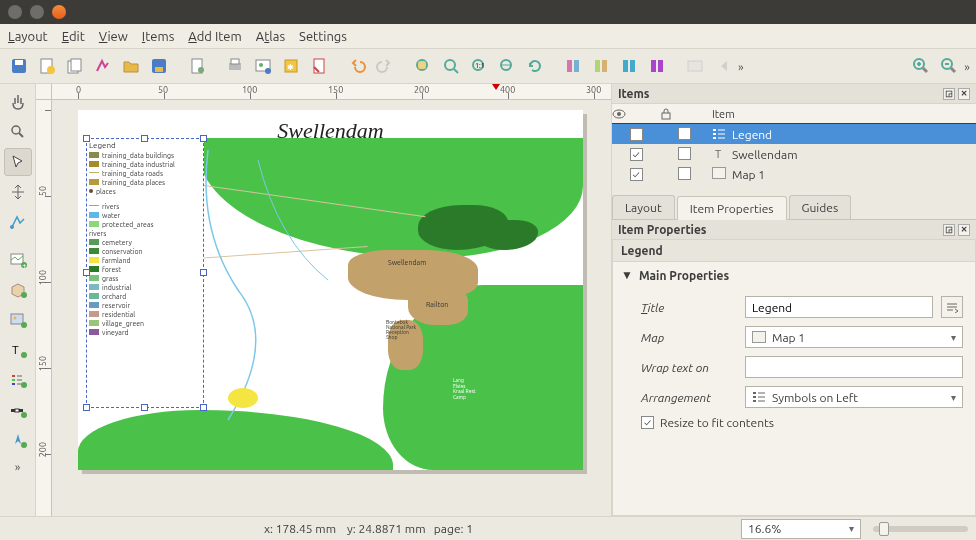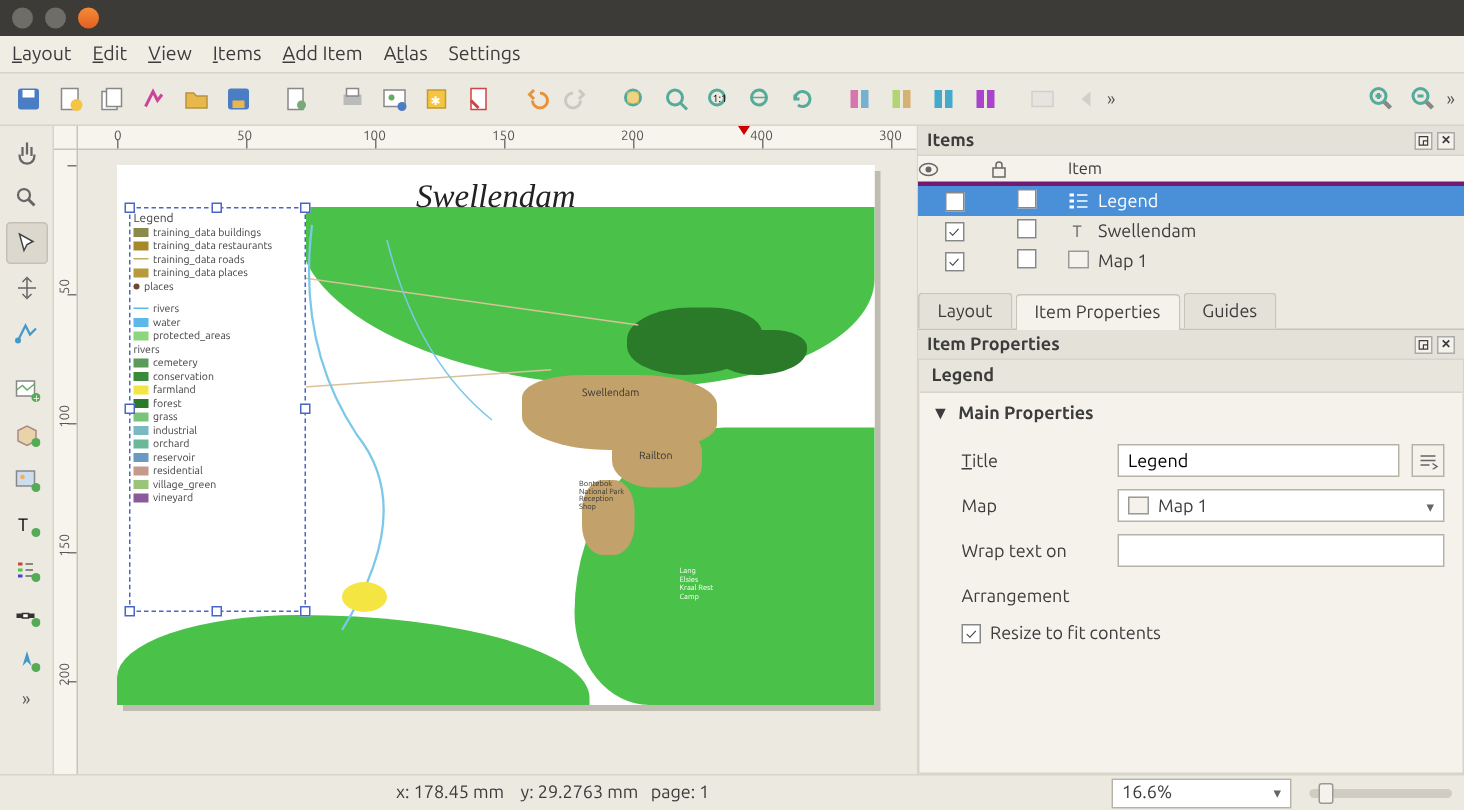--- a/index.html
+++ b/index.html
@@ -68,42 +68,42 @@
 .lg-sw { width:10px; height:6px; flex-shrink:0; }
 .lg-dot { width:4px; height:4px; border-radius:50%; flex-shrink:0; }
 .lg-line { width:10px; height:1.5px; flex-shrink:0; }
 
 
 .right { width: 365px; background: #ece9e0; border-left: 1px solid #d8d4ca; display:flex; flex-direction:column; }
 .panel-hd { height: 20px; background: #e4e1d8; border-bottom: 1px solid #d8d4ca; padding: 2px 6px; font-size: 12px; font-weight: 600; display:flex; align-items:center; }
 .panel-hd .pbtns { margin-left:auto; display:flex; gap:3px;}
 .pbtn { width:12px; height:12px; border:1px solid #aaa; font-size:8px; text-align:center; line-height:10px; background:#f4f2ea;}
 
-.items-hdr { display:flex; height:20px; background:#f4f2ea; border-bottom:3px solid #701a75; align-items:center; font-size:11px; }
+.items-hdr { display:flex; height:20px; background:#f4f2ea; border-bottom:1px solid #701a75; align-items:center; font-size:11px; }
 .items-hdr .col-eye { width:48px; text-align:center; }
 .items-hdr .col-lock { width:48px; text-align:center; }
 .items-hdr .col-item { flex:1; padding-left:4px; }
 .item-row { display:flex; height:20px; align-items:center; font-size:12px; }
 .item-row.sel { background:#4a90d9; color:#fff; }
 .item-row .cb { width:48px; text-align:center; }
 .item-row .cb2 { width:48px; text-align:center; }
 .item-row .nm { flex:1; display:flex; align-items:center; gap:6px; padding-left:4px;}
 .chk { display:inline-block; width:13px; height:13px; border:1px solid #888; background:#fff; font-size:10px; line-height:11px; text-align:center; }
 .micon { width:14px; height:12px; display:inline-block; border:1px solid #999; background:#f4f2ea; }
 
 .tabs { display:flex; border-bottom:1px solid #c8c4ba; background:#ece9e0; height:28px; align-items:flex-end;}
 .tab { padding:5px 12px; border:1px solid #c8c4ba; border-bottom:none; background:#e4e1d8; margin-right:2px; border-radius:3px 3px 0 0; font-size:12px; }
 .tab.active { background:#f4f2ea; position:relative; top:1px; }
 
 .prop-body { flex:1; background:#f4f2ea; padding:0; overflow:auto; border:1px solid #d8d4ca; border-top:none;}
 .sub-hd { background:#e8e5dc; padding:4px 8px; font-weight:600; font-size:12px; border-bottom:1px solid #d8d4ca;}
 .collapser { display:flex; align-items:center; gap:6px; padding:6px 8px; font-weight:600; font-size:12px;}
 .form { padding:4px 12px 8px 28px; }
 .frow { display:flex; align-items:center; height:30px; gap:8px; }
-.flabel { width:96px; font-size:12px; }
+.flabel { width:96px; font-size:12px;font-style:italic; }
 .finput { flex:1; height:22px; border:1px solid #b6b2a8; background:#fff; padding:0 6px; font-size:12px; }
 .fselect { flex:1; height:22px; border:1px solid #b6b2a8; background:#fff; padding:0 6px; font-size:12px; display:flex; align-items:center; gap:6px; position:relative; }
 .fselect::after { content:"▾"; position:absolute; right:6px; color:#666; font-size:10px; }
 .side-btn { width:22px; height:22px; border:1px solid #b6b2a8; background:#f4f2ea; display:flex; align-items:center; justify-content:center; }
 .fchk { display:flex; align-items:center; gap:6px; padding:4px 0 4px 0; }
 
 
 .status { height:24px; border-top:1px solid #d8d4ca; background:#ece9e0; display:flex; align-items:center; padding:0 8px; gap:12px; font-size:12px; }
 .status .mid { flex:1; text-align:center; }
 .zoom-box { width:120px; height:20px; border:1px solid #b6b2a8; background:#fff; display:flex; align-items:center; padding:0 6px; position:relative;}
@@ -451,21 +451,21 @@
 
         <div class="legendbox">
           <div class="lg-title">Legend</div>
           <div id="legend-rows">
               <div class="lg-row">
                 <span class="lg-sw" style="background:#8a8a4a"></span>
                 <span>training_data buildings</span>
               </div>
               <div class="lg-row">
                 <span class="lg-sw" style="background:#a68a2a"></span>
-                <span>training_data restaurants</span>
+                <span>training_data industrial</span>
               </div>
               <div class="lg-row">
                 <span class="lg-line" style="background:#c0b060"></span>
                 <span>training_data roads</span>
               </div>
               <div class="lg-row">
                 <span class="lg-sw" style="background:#b89a3a"></span>
                 <span>training_data places</span>
               </div>
               <div class="lg-row">
@@ -645,34 +645,45 @@
               <span class="micon"></span>
               <span>Map 1</span>
             </div>
         </div>
         <div class="frow">
           <div class="flabel">Wrap text on</div>
           <input class="finput" value="" style="">
         </div>
         <div class="frow">
           <div class="flabel">Arrangement</div>
+          <div class="fselect">
+              <svg width="14" height="12">
+                <rect x="1" y="1" width="3" height="2" fill="#666"></rect>
+                <rect x="1" y="5" width="3" height="2" fill="#666"></rect>
+                <rect x="1" y="9" width="3" height="2" fill="#666"></rect>
+                <line x1="6" y1="2" x2="13" y2="2" stroke="#666"></line>
+                <line x1="6" y1="6" x2="13" y2="6" stroke="#666"></line>
+                <line x1="6" y1="10" x2="13" y2="10" stroke="#666"></line>
+              </svg>
+              <span>Symbols on Left</span>
+            </div>
         </div>
         <div class="fchk">
           <span class="chk">✓</span>
           <span>Resize to fit contents</span>
         </div>
       </div>
     </div>
   </div>
 </div>
 
 <div class="status">
   <div class="mid">
     <span>x: 178.45 mm</span>&nbsp;&nbsp;&nbsp;
-    <span>y: 29.2763 mm</span>&nbsp;&nbsp;
+    <span>y: 24.8871 mm</span>&nbsp;&nbsp;
     <span>page: 1</span>
   </div>
   <div class="zoom-box">
       <span>16.6%</span>
     </div>
   <div class="slider">
       <div class="thumb"></div>
     </div>
 </div>
 

